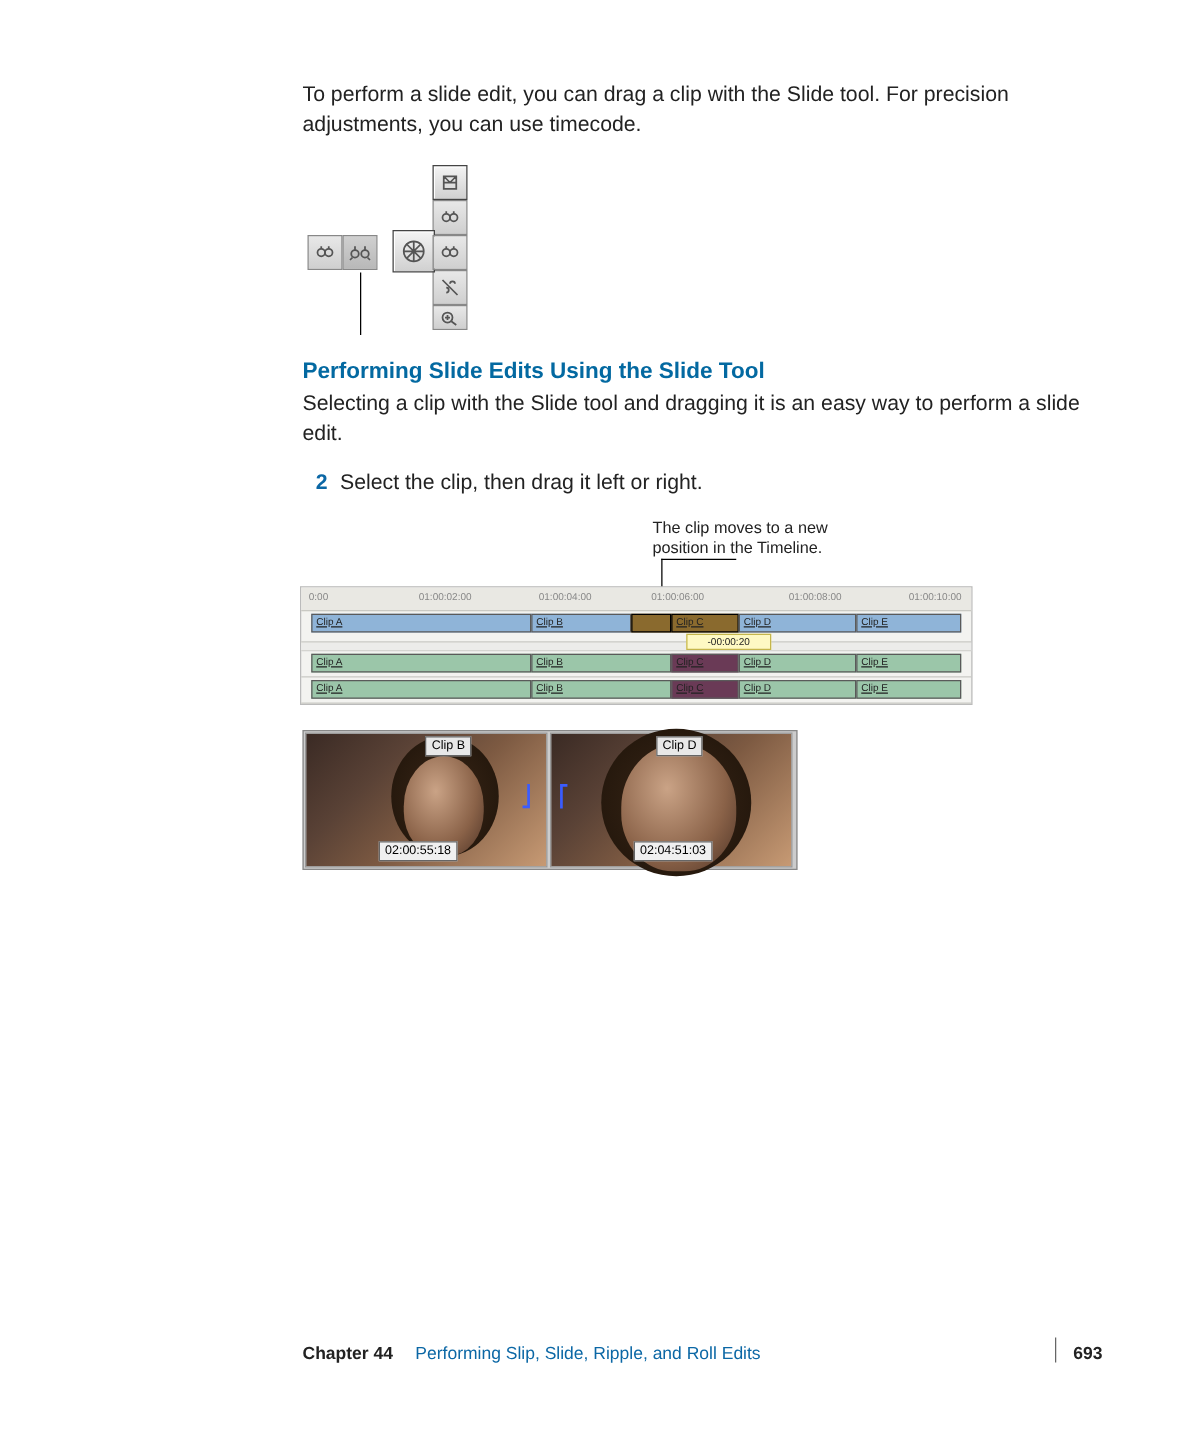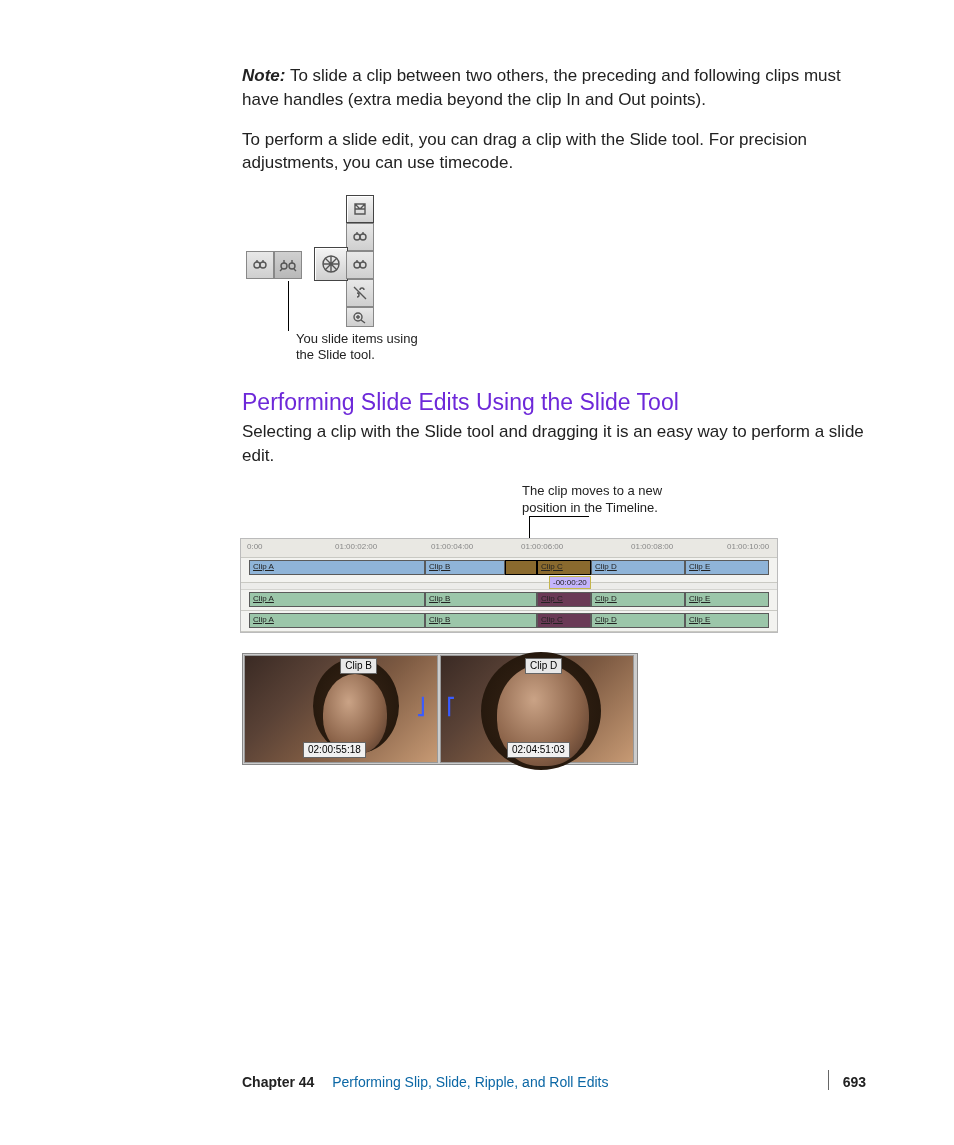--- a/index.html
+++ b/index.html
@@ -18,23 +18,23 @@
     min-height: 1145px;
     position: relative;
   }
   .content {
     margin-left: 164px;
     width: 640px;
   }
   p { margin: 0 0 16px 0; }
   .note-label { font-weight: 700; font-style: italic; }
   .section-heading {
-    color: #6d28d9;
-    font-weight: 400;
-    font-size: 23px;
+    color: #0369a1;
+    font-weight: 700;
+    font-size: 18px;
     margin: 22px 0 2px 0;
   }
   .subheading {
     font-weight: 700;
     margin: 18px 0 4px 0;
   }
   .steps li { margin-bottom: 10px; }
   .steps .marker {
     display: inline-block;
     width: 20px;
@@ -136,23 +136,23 @@
     color: #222;
     text-decoration: underline;
   }
   .clip.audio { background:#9bc6a9; }
   .clip.sel { background:#8a6a2e; border:1px solid #000; }
   .clip.aud-sel { background:#6a3a56; }
   .offset-badge {
     position:absolute;
     top:18px;
     font-size:8px;
-    background:#c4b5fd;
+    background:#fef9c3;
     border:1px solid #c5b64b;
-    padding:0 3px;
+    padding:0 16px;
   }
   .slide-cursor {
     position:absolute;
     top:3px;
     font-size:11px;
     color:#222;
     font-weight:bold;
   }
 
   
@@ -213,21 +213,21 @@
     font-size:16px;
     font-weight:bold;
   }
   .canvas-pane.left .film-icon { right:6px; }
   .canvas-pane.right .film-icon { left:6px; }
 
   .footer {
     position: absolute;
     bottom: 52px;
     left: 242px;
-    right: 88px;
+    right: 72px;
     border-top: 0;
     font-size: 14px;
   }
   .footer .chap-label { font-weight:700; }
   .footer .chap-title { color:#0b67a5; margin-left:14px; }
   .footer .pagenum { float:right; font-weight:700; }
   .footer-rule {
     display:inline-block;
     width:1px;
     height:20px;
@@ -238,24 +238,20 @@
     position:relative;
     top:-3px;
   }
 </style>
 </head>
 <body>
 
 <div class="page">
   <div class="content">
 
-    <p>
-      <span class="note-label">Note:</span>
-      <span>To slide a clip between two others, the preceding and following clips must have handles (extra media beyond the clip In and Out points).</span>
-    </p>
 
     <p>To perform a slide edit, you can drag a clip with the Slide tool. For precision adjustments, you can use timecode.</p>
 
     <div class="tool-figure">
       <div class="palette">
 
         <div class="tool-btn raised" style="left:104px; top:0;">
           <svg width="18" height="18">
               <path d="M4 4h10v10H4z M4 9h10 M4 4l5 5 M14 4l-5 5"></path>
             </svg>
@@ -302,28 +298,28 @@
         <div class="tool-btn" style="left:104px; top:56px;">
           <svg width="18" height="18">
               <circle cx="6" cy="9" r="3"></circle>
               <circle cx="12" cy="9" r="3"></circle>
               <path d="M6 6v-2 M12 6v-2"></path>
             </svg>
         </div>
 
         <div class="leader" style="left:46px; top:86px; width:1px; height:50px;"></div>
       </div>
-      <div class="caption">You slide items using the Slide tool.</div>
     </div>
 
 
     <div class="section-heading">Performing Slide Edits Using the Slide Tool</div>
     <p style="margin-top:2px;">Selecting a clip with the Slide tool and dragging it is an easy way to perform a slide edit.</p>
 
     <ol class="steps">
+      <li><span class="marker">2</span><span>Select the clip, then drag it left or right.</span></li>
     </ol>
 
     <div class="timeline-figure">
       <div class="timeline-callout">The clip moves to a new position in the Timeline.</div>
       <div class="callout-leader">
           <div class="h"></div>
           <div class="v"></div>
         </div>
       <div class="timeline">
         <div class="tl-ruler">

